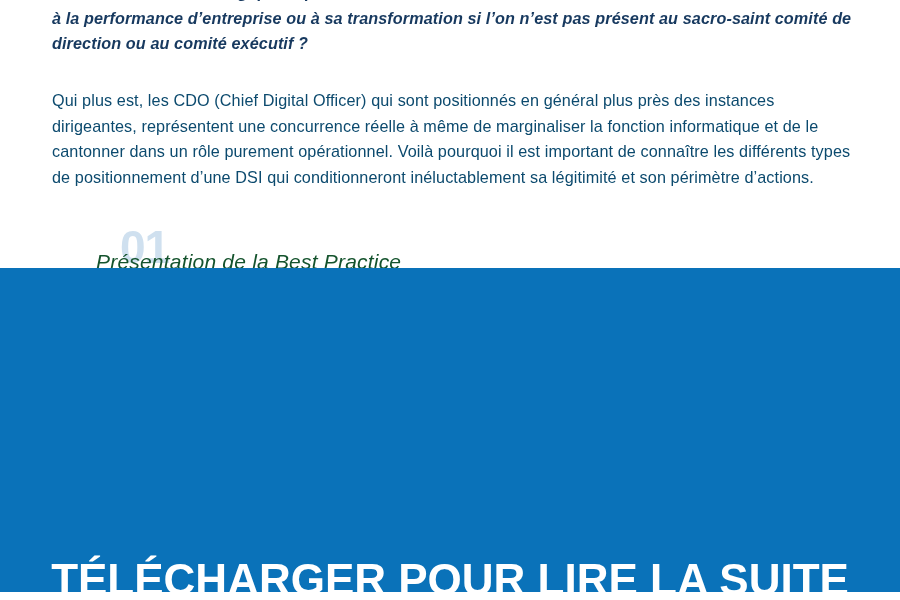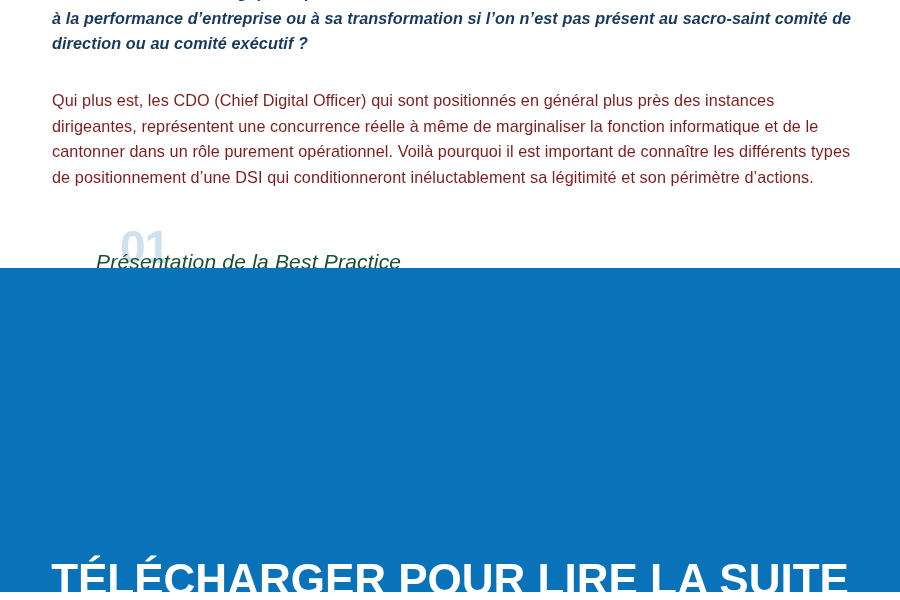--- a/index.html
+++ b/index.html
@@ -26,21 +26,21 @@
     left: 0;
     top: 0;
     width: 900px;
     height: 268px;
     background: #ffffff;
     box-sizing: border-box;
     padding: 0 52px;
     overflow: hidden;
   }
   .para {
-    color: #7f1d1d;
+    color: #0c4a6e;
     font-size: 16.2px;
     line-height: 25.5px;
     letter-spacing: 0.1px;
     margin: 0;
   }
   .para-italic {
     font-style: italic;
     font-weight: 600;
     color: #17395f;
   }

